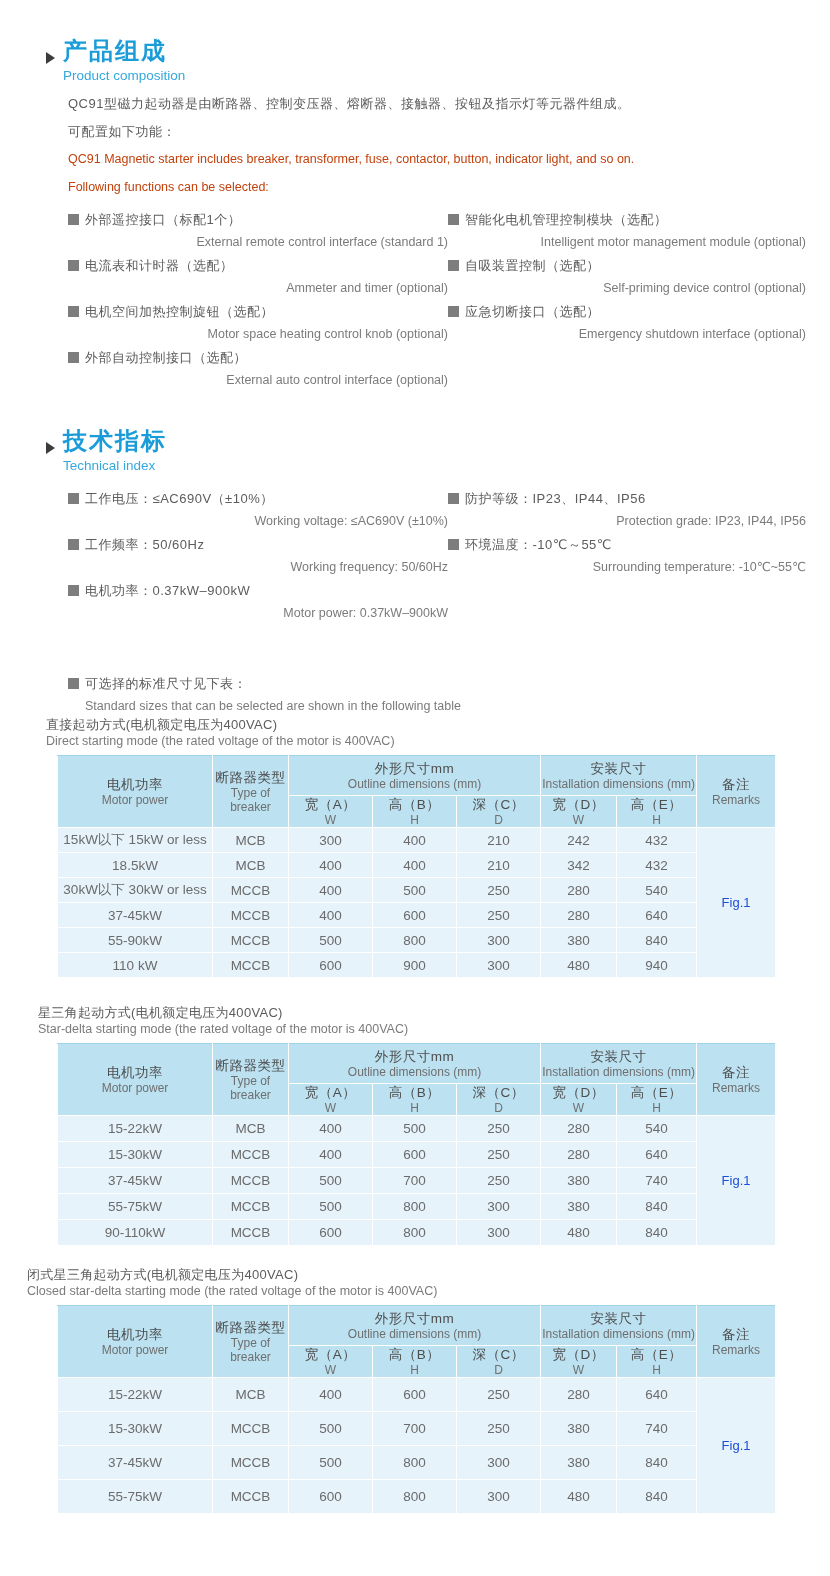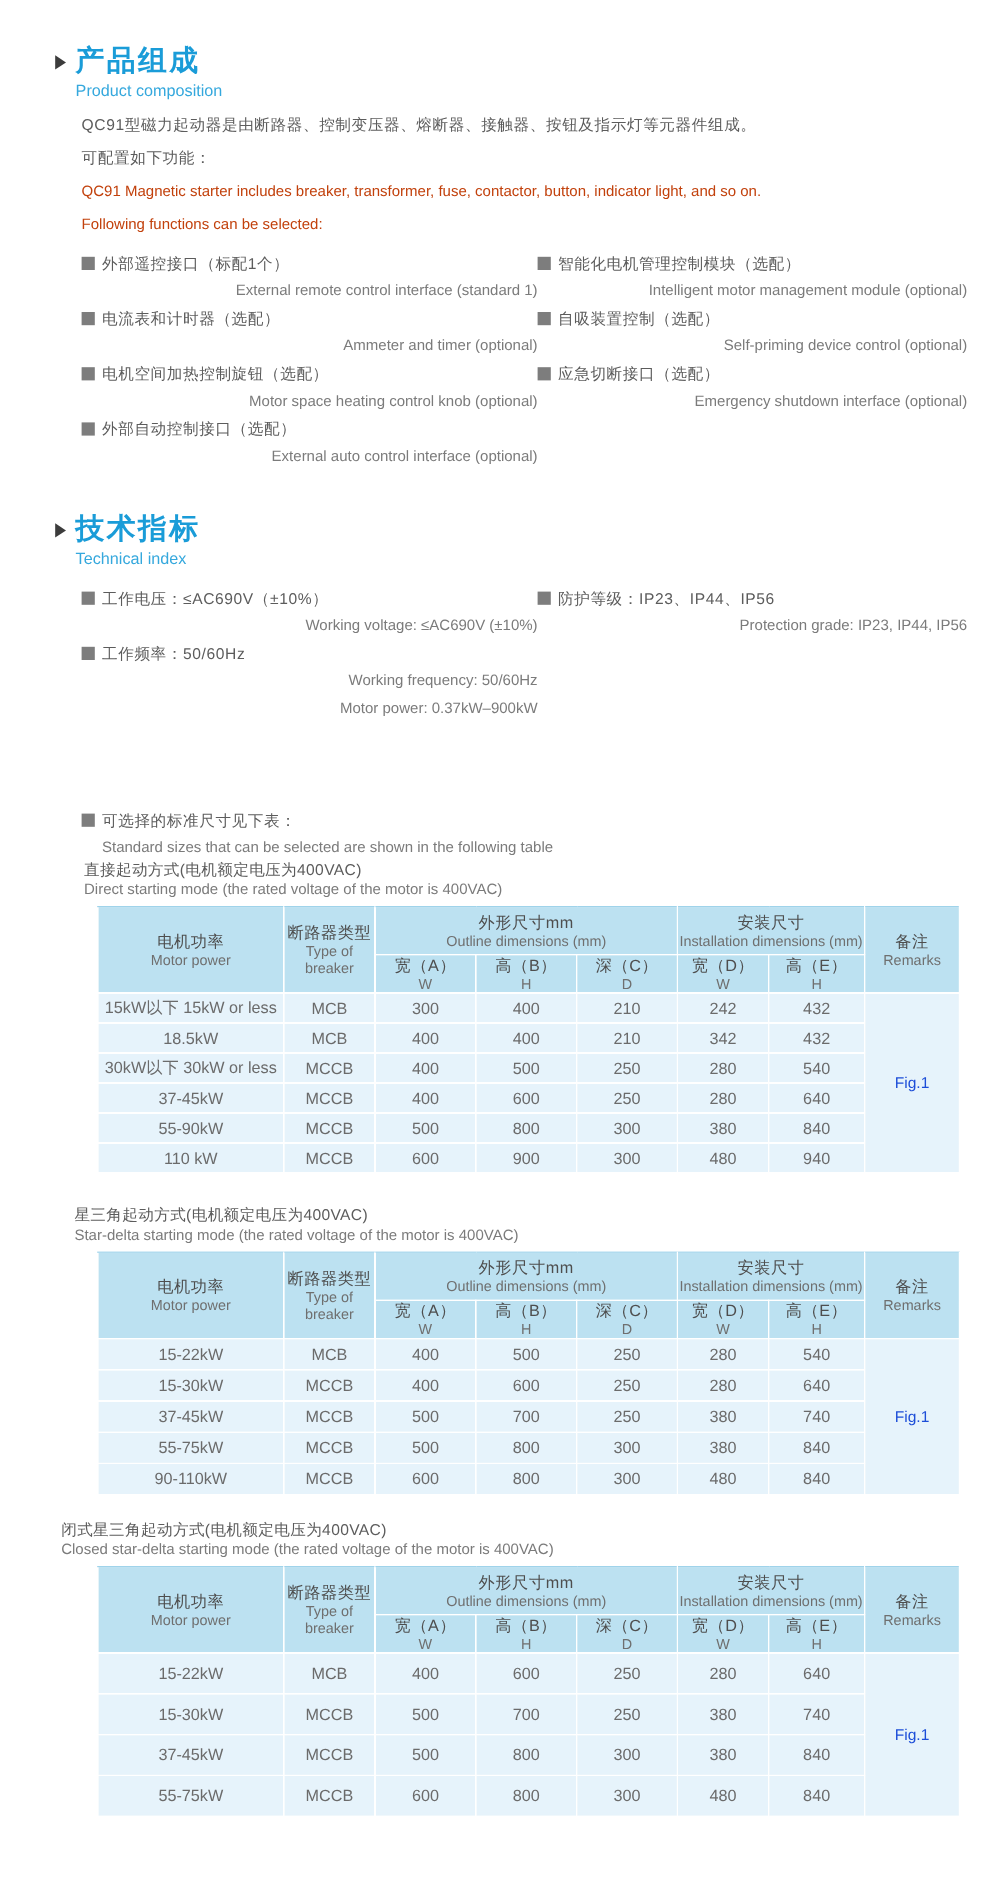--- a/index.html
+++ b/index.html
@@ -6,21 +6,21 @@
   body { background:#fff; }
   #page {
     position:relative; width:830px; height:1576px; background:#ffffff;
     font-family:"Liberation Sans","DejaVu Sans",sans-serif; overflow:hidden;
   }
 
   
   .sec { position:absolute; left:46px; }
   #sec-product { top:38px; width:760px; }
   #sec-tech    { top:428px; width:760px; }
-  .sec-head { display:flex; align-items:center; height:26px; }
+  .sec-head { display:flex; align-items:flex-end; height:26px; }
   .tri {
     width:0; height:0; flex:none;
     border-left:9px solid #3c3c3c;
     border-top:6px solid transparent; border-bottom:6px solid transparent;
     margin-right:8px; margin-top:1px;
   }
   .sec-title { font-size:24px; font-weight:600; color:#1a9cd8; letter-spacing:2px; line-height:26px; }
   .sec-sub { margin-left:17px; margin-top:3px; font-size:13.5px; color:#35a8dd; line-height:18px; }
 
   
@@ -36,21 +36,21 @@
   .col-l { width:380px; flex:none; }
   .col-r { flex:1; }
   .zh-line { display:flex; align-items:center; height:23px; font-size:13px; color:#5c5c5c; letter-spacing:0.5px; }
   .sq { width:11px; height:11px; background:#7d7d7d; margin-right:6px; flex:none; }
   .en-line { margin-left:17px; height:23px; line-height:23px; font-size:12.5px; color:#7b7b7b; white-space:nowrap;text-align:right; }
 
   
   #sizes-note { position:absolute; top:672px; left:68px; }
 
   
-  .tblock { position:absolute; left:0;padding-left:24px; }
+  .tblock { position:absolute; left:0; }
   #tb0 { top:716px; }
   #tb1 { top:1004px; }
   #tb2 { top:1266px; }
   .ttitle.zh { font-size:13px; color:#5c5c5c; line-height:17px; letter-spacing:0.3px; }
   .ttitle.en { font-size:12.5px; color:#7b7b7b; line-height:17px; }
   #tb0 .ttitle { margin-left:46px; }
   #tb1 .ttitle { margin-left:38px; }
   #tb2 .ttitle { margin-left:27px; }
   .twrap { margin-left:57px; margin-top:5px; }
 
@@ -158,30 +158,41 @@
             <div class="en-line">Working voltage: ≤AC690V (±10%)</div>
           </div>
           <div>
             <div class="zh-line">
               <span class="sq"></span>
               <span class="zh-text">工作频率：50/60Hz</span>
             </div>
             <div class="en-line">Working frequency: 50/60Hz</div>
           </div>
           <div>
+            <div class="zh-line">
+              <span class="sq"></span>
+              <span class="zh-text">电机功率：0.37kW–900kW</span>
+            </div>
             <div class="en-line">Motor power: 0.37kW–900kW</div>
           </div>
         </div>
       <div class="col-r">
           <div>
             <div class="zh-line">
               <span class="sq"></span>
               <span class="zh-text">防护等级：IP23、IP44、IP56</span>
             </div>
             <div class="en-line">Protection grade: IP23, IP44, IP56</div>
+          </div>
+          <div>
+            <div class="zh-line">
+              <span class="sq"></span>
+              <span class="zh-text">环境温度：-10℃～55℃</span>
+            </div>
+            <div class="en-line">Surrounding temperature: -10℃~55℃</div>
           </div>
         </div>
     </div>
   </section>
 
   <div id="sizes-note">
     <div class="zh-line">
       <span class="sq"></span>
       <span class="zh-text">可选择的标准尺寸见下表：</span>
     </div>

